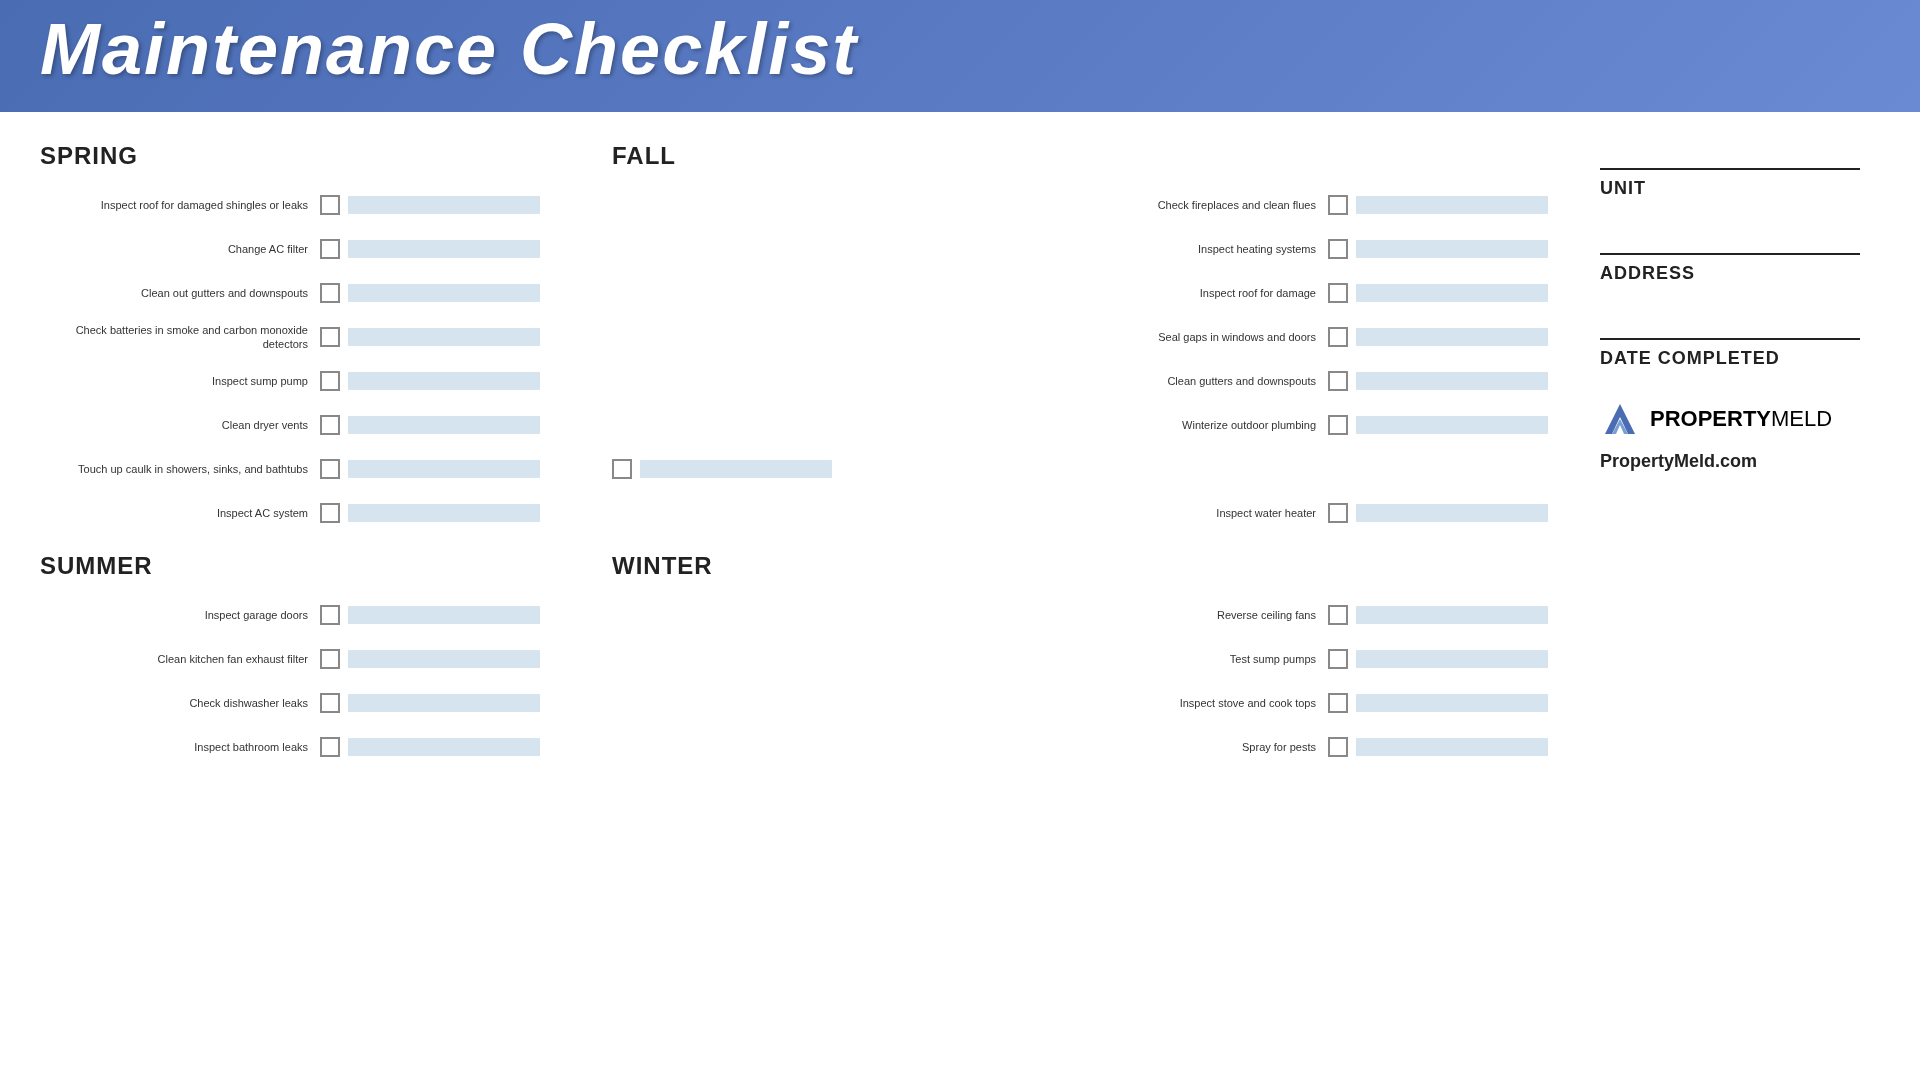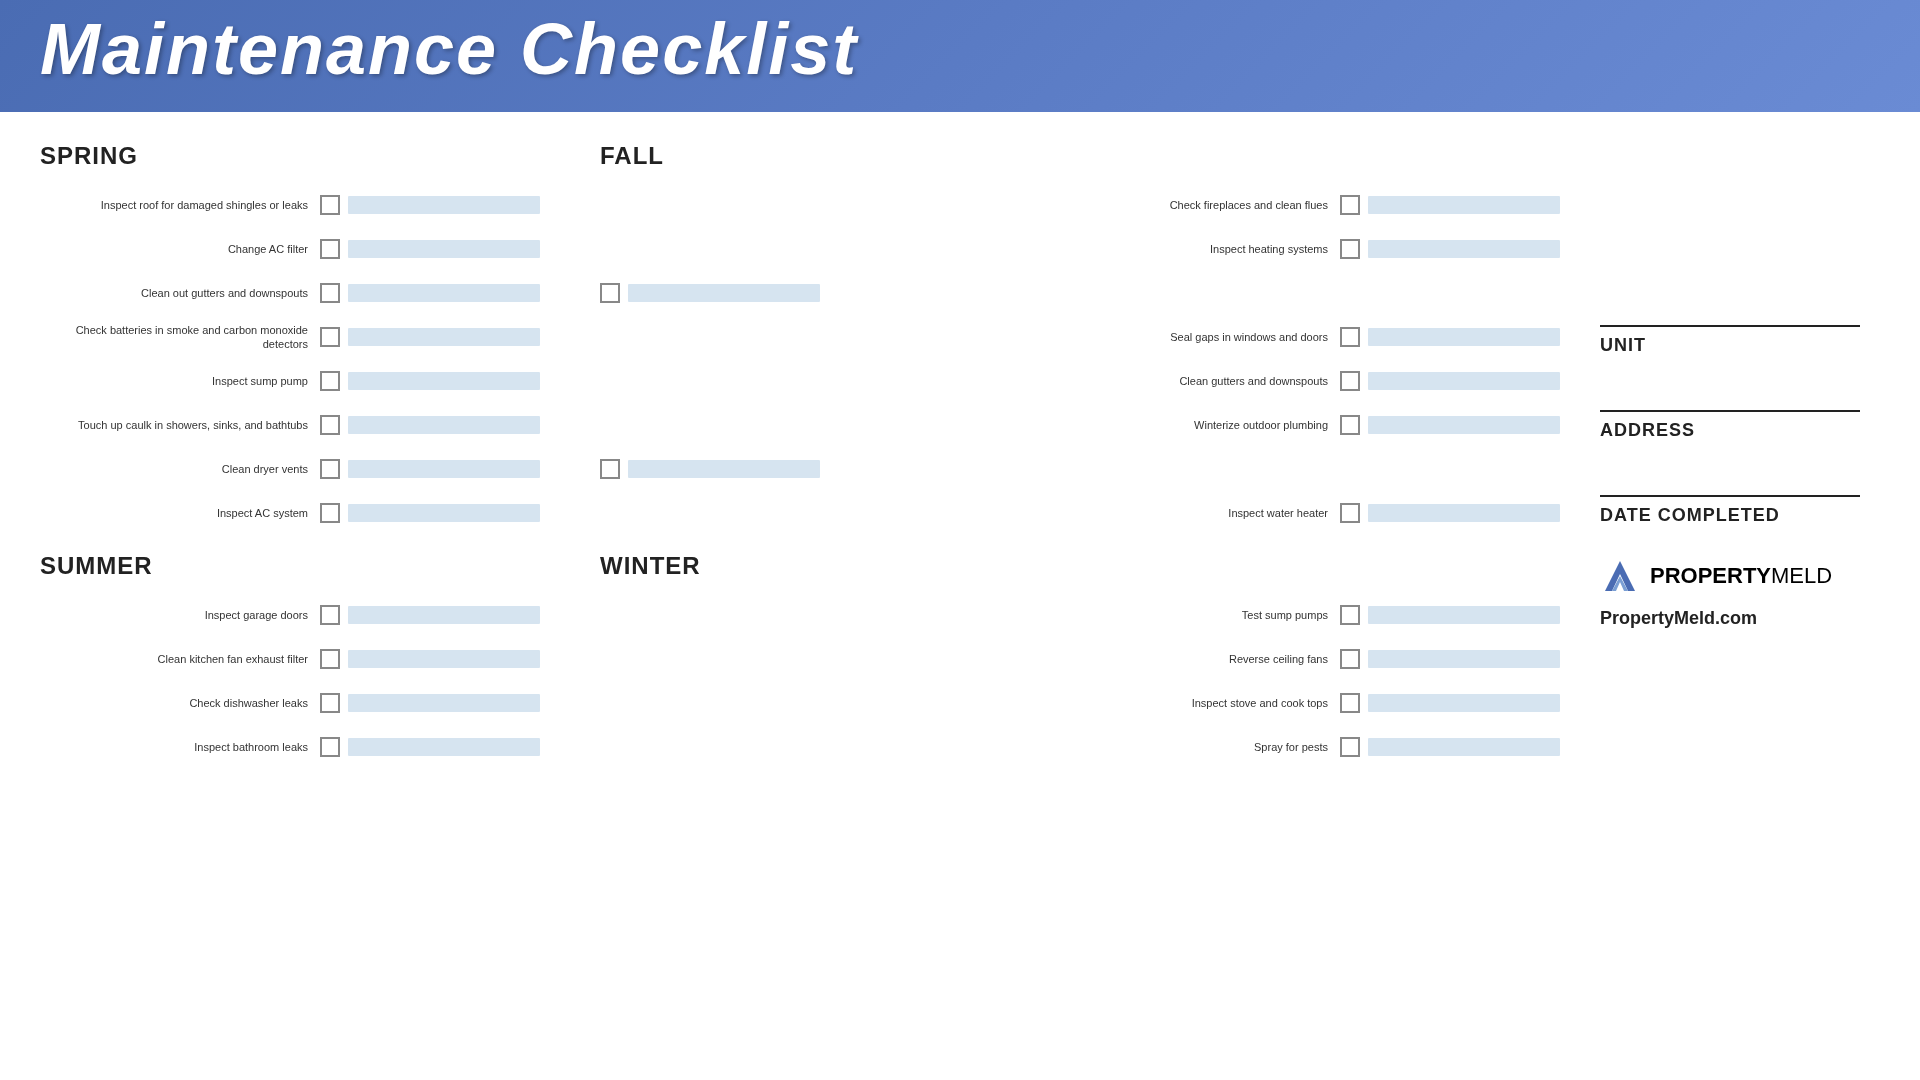--- a/index.html
+++ b/index.html
@@ -19,22 +19,21 @@
       font-size: 72px;
       font-weight: 900;
       color: #fff;
       letter-spacing: 2px;
       text-shadow: 2px 2px 4px rgba(0,0,0,0.3);
       font-style: italic;
     }
     .main-content {
       display: flex;
       padding: 30px 40px 20px 40px;
-      gap: 0;
-      align-items: center;
+      gap: 12px;
     }
     .left-col {
       width: 500px;
       flex-shrink: 0;
     }
     .middle-col {
       flex: 1;
       padding-left: 60px;
     }
     .right-col {
@@ -171,28 +170,28 @@
         </div>
       </div>
       <div class="checklist-item">
         <span class="item-label">Inspect sump pump</span>
         <div class="checkbox-area">
           <span class="checkbox"></span>
           <div class="checkbox-line"></div>
         </div>
       </div>
       <div class="checklist-item">
+        <span class="item-label">Clean dryer vents</span>
+        <div class="checkbox-area">
+          <span class="checkbox"></span>
+          <div class="checkbox-line"></div>
+        </div>
+      </div>
+      <div class="checklist-item">
         <span class="item-label">Touch up caulk in showers, sinks, and bathtubs</span>
-        <div class="checkbox-area">
-          <span class="checkbox"></span>
-          <div class="checkbox-line"></div>
-        </div>
-      </div>
-      <div class="checklist-item">
-        <span class="item-label">Clean dryer vents</span>
         <div class="checkbox-area">
           <span class="checkbox"></span>
           <div class="checkbox-line"></div>
         </div>
       </div>
       <div class="checklist-item">
         <span class="item-label">Inspect AC system</span>
         <div class="checkbox-area">
           <span class="checkbox"></span>
           <div class="checkbox-line"></div>
@@ -246,20 +245,21 @@
         </div>
       </div>
       <div class="checklist-item">
         <span class="item-label">Inspect heating systems</span>
         <div class="checkbox-area">
           <span class="checkbox"></span>
           <div class="checkbox-line"></div>
         </div>
       </div>
       <div class="checklist-item">
+        <span class="item-label">Inspect roof for damage</span>
         <div class="checkbox-area">
           <span class="checkbox"></span>
           <div class="checkbox-line"></div>
         </div>
       </div>
       <div class="checklist-item">
         <span class="item-label">Seal gaps in windows and doors</span>
         <div class="checkbox-area">
           <span class="checkbox"></span>
           <div class="checkbox-line"></div>
@@ -291,28 +291,28 @@
           <span class="checkbox"></span>
           <div class="checkbox-line"></div>
         </div>
       </div>
     </div>
 
     <div class="section-gap">
       <div class="section-title">WINTER</div>
 
       <div class="checklist-item">
+        <span class="item-label">Reverse ceiling fans</span>
+        <div class="checkbox-area">
+          <span class="checkbox"></span>
+          <div class="checkbox-line"></div>
+        </div>
+      </div>
+      <div class="checklist-item">
         <span class="item-label">Test sump pumps</span>
-        <div class="checkbox-area">
-          <span class="checkbox"></span>
-          <div class="checkbox-line"></div>
-        </div>
-      </div>
-      <div class="checklist-item">
-        <span class="item-label">Reverse ceiling fans</span>
         <div class="checkbox-area">
           <span class="checkbox"></span>
           <div class="checkbox-line"></div>
         </div>
       </div>
       <div class="checklist-item">
         <span class="item-label">Inspect stove and cook tops</span>
         <div class="checkbox-area">
           <span class="checkbox"></span>
           <div class="checkbox-line"></div>

